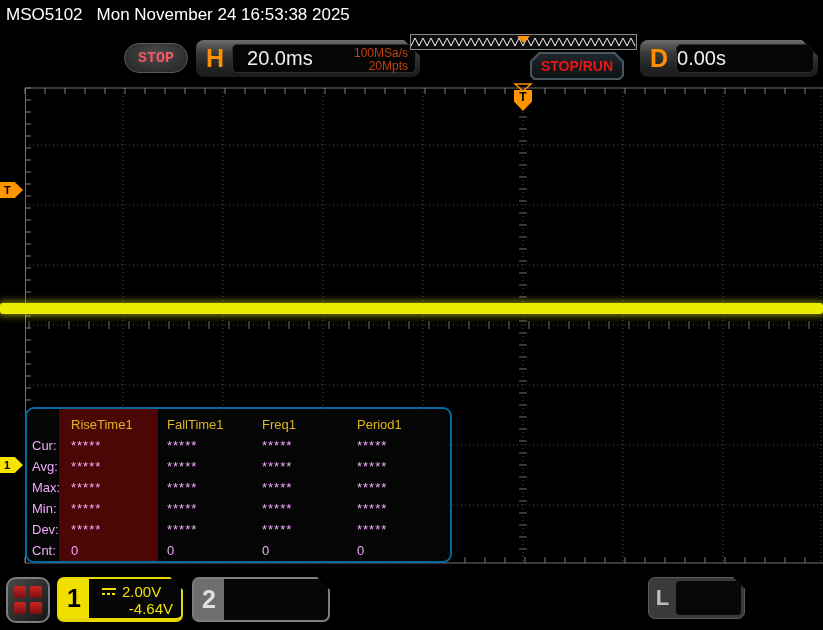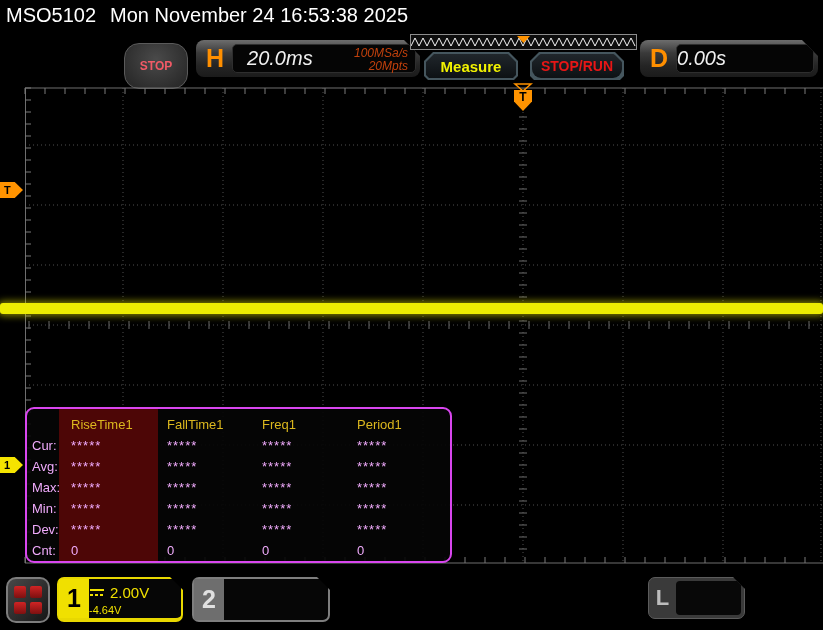--- a/index.html
+++ b/index.html
@@ -2,36 +2,36 @@
 <html><head>
 <meta charset="utf-8">
 <style>
   * { margin:0; padding:0; box-sizing:border-box; }
   html,body { background:#000; }
   body { font-family:"Liberation Sans", sans-serif; }
   #screen { position:relative; width:823px; height:630px; background:#000; overflow:hidden; }
 
   
   #statusbar { position:absolute; left:0; top:0; width:100%; height:30px; color:#fff;
-    font-size:20px; display:flex; align-items:center; padding-left:6px; gap:14px; }
+    font-size:17px; display:flex; align-items:center; padding-left:6px; gap:14px; }
 
   
   #toolbar { position:absolute; left:0; top:30px; width:100%; height:55px; }
   #logo { position:absolute; left:8px; top:6px; font-family:"Liberation Serif", serif;
     font-weight:700; font-size:31px; color:#f2d800; letter-spacing:1px; }
-  #stop-state { position:absolute; left:124px; top:13px; width:64px; height:46px; border-radius:15px;
+  #stop-state { position:absolute; left:124px; top:13px; width:64px; height:30px; border-radius:15px;
     background:radial-gradient(ellipse at 50% 35%, #4a4a4a, #2b2b2b 80%); border:1px solid #5a5a5a;
-    color:#f25a66; font-weight:700; font-size:12px; display:flex; align-items:center; justify-content:center; }
+    color:#f25a66; font-weight:700; font-size:15px; display:flex; align-items:center; justify-content:center;font-family:Liberation Mono, monospace; }
 
   .chamf { clip-path:polygon(0 0, calc(100% - 16px) 0, 100% 16px, 100% 100%, 0 100%); border-radius:8px; }
   .blockOuter { position:absolute; background:linear-gradient(#6d6d6d, #3a3a3a 35%, #242424 70%, #1b1b1b); }
   .blockInner { position:absolute; left:0; top:0; right:0; bottom:0; display:flex; align-items:center; }
   .blockLetter { font-weight:700; font-size:25px; padding:0 8px 0 10px; color:#ff8f00; }
   .blockBox { position:relative; flex:1; height:29px; margin-right:4px; background:#050505;
-    border:1px solid #2e2e2e; border-radius:5px; display:flex; align-items:center;font-style:italic; }
+    border:1px solid #2e2e2e; border-radius:5px; display:flex; align-items:center; }
 
   #h-block { left:196px; top:10px; width:224px; height:37px; }
   #h-timebase { color:#f0f0f0; font-size:20px; padding-left:14px; }
   #h-rates { position:absolute; right:7px; top:2px; text-align:right; color:#c2410c; font-size:12px; line-height:13px; }
 
   #d-block { left:640px; top:10px; width:178px; height:37px; }
   #d-value { color:#f0f0f0; font-size:20px; }
 
   #preview-strip { position:absolute; left:410px; top:4px; width:227px; height:16px;
     background:#0d0d0d; border:1px solid #8d8d8d; }
@@ -39,64 +39,64 @@
 
   .softBtn { position:absolute; width:94px; height:28px;
     clip-path:polygon(9px 0, calc(100% - 9px) 0, 100% 9px, 100% calc(100% - 4px), calc(100% - 4px) 100%, 4px 100%, 0 calc(100% - 4px), 0 9px);
     background:#45565e; }
   .softBtnIn { position:absolute; left:2px; top:2px; right:2px; bottom:2px;
     clip-path:polygon(8px 0, calc(100% - 8px) 0, 100% 8px, 100% calc(100% - 3px), calc(100% - 3px) 100%, 3px 100%, 0 calc(100% - 3px), 0 8px);
     background:linear-gradient(#20262b, #0d1114); display:flex; align-items:center; justify-content:center; }
   #measure-btn { left:424px; top:22px; }
   #measure-btn .softBtnIn { color:#f2f200; font-weight:700; font-size:15px; }
   #stoprun-btn { left:530px; top:22px; }
-  #stoprun-btn .softBtnIn { color:#e81616; font-weight:700; font-size:14px;border-radius:9px; }
+  #stoprun-btn .softBtnIn { color:#e81616; font-weight:700; font-size:14px; }
 
   
   #graticule { position:absolute; left:0; top:85px; width:823px; height:483px; }
   #grid { position:absolute; left:0; top:0; }
   #waveform { position:absolute; left:0; top:218px; width:823px; height:11px; background:#ecec02;
     border-radius:3px; box-shadow:0 0 7px 2px rgba(230,230,0,.55); }
 
   .sideMarker { position:absolute; left:0; width:23px; height:16px; color:#000; font-weight:700;
     font-size:11px; display:flex; align-items:center; padding-left:4px;
     clip-path:polygon(0 0, 64% 0, 100% 50%, 64% 100%, 0 100%); }
   #trig-level-marker { top:97px; background:#ff9300; }
   #ch1-marker { top:372px; background:#f5e400; }
 
   #trig-pos-marker { position:absolute; left:514px; top:5px; width:18px; height:21px; background:#ff9300;
     color:#000; font-weight:700; font-size:12px; display:flex; justify-content:center;
     clip-path:polygon(0 0, 100% 0, 100% 55%, 50% 100%, 0 55%); }
   #trig-pos-notch { position:absolute; left:513px; top:-2px; }
 
   
   #mpanel { position:absolute; left:25px; top:322px; width:427px; height:156px;
-    background:rgba(6,6,6,.9); border:2px solid #d946ef; border-radius:9px; overflow:hidden; }
+    background:rgba(6,6,6,.9); border:2px solid #0369a1; border-radius:9px; overflow:hidden; }
   #mred { position:absolute; left:32px; top:0; width:99px; height:100%; background:#4d0606; }
   #mgrid { position:absolute; left:0; top:0; width:100%; height:100%; display:grid;
     grid-template-columns:39px 96px 95px 95px 1fr; grid-auto-rows:21px; padding:5px 0 0 5px; }
   .mcell { font-size:13px; color:#f0abfc; white-space:nowrap; display:flex; align-items:center; }
   .mhead { color:#dcb81e; }
   .mstar { letter-spacing:1px; }
 
   
   #bottombar { position:absolute; left:0; top:570px; width:100%; height:60px; }
   #menu-btn { position:absolute; left:6px; top:7px; width:44px; height:46px; border-radius:10px;
     background:linear-gradient(135deg,#484848,#161616); border:2px solid #7d7d7d;
     display:flex; align-items:center; justify-content:center; }
   #menu-btn .grid2 { display:grid; grid-template-columns:12px 12px; grid-auto-rows:12px; gap:4px; }
   #menu-btn .sq { background:linear-gradient(#d02424,#7c1010); border-radius:2px; }
 
   .chBadge { position:absolute; top:7px; height:45px; background:#060606; }
   .chTab { position:absolute; left:0; top:0; bottom:0; width:30px; display:flex; align-items:center;
     justify-content:center; font-weight:700; font-size:25px; color:#000; }
-  .chVals { position:absolute; left:30px; right:0; top:0; bottom:0; padding:3px 8px 0 0;
+  .chVals { position:absolute; left:30px; right:0; top:0; bottom:0; padding:3px 8px 0 12px;
     display:flex; flex-direction:column; justify-content:space-evenly; }
   .chRow1 { display:flex; align-items:center; gap:5px; font-size:15px; }
-  .chRow2 { text-align:left; font-size:11px; }
+  .chRow2 { text-align:right; font-size:15px; }
 
   #ch1-badge { left:57px; width:126px; border:2px solid #e8d800; border-bottom-width:4px;
     border-radius:7px; clip-path:polygon(0 0, calc(100% - 13px) 0, 100% 13px, 100% 100%, 0 100%); }
   #ch1-badge .chTab { background:#f0e000; }
   #ch1-badge .chVals { color:#f0e000; }
 
   #ch2-badge { left:192px; width:138px; border:2px solid #7e7e7e;
     border-radius:7px; clip-path:polygon(0 0, calc(100% - 13px) 0, 100% 13px, 100% 100%, 0 100%); }
   #ch2-badge .chTab { background:#6e6e6e; color:#e0e0e0; }
   #ch2-badge .chVals { color:#a9a9a9; }
@@ -135,23 +135,20 @@
       </div>
     </div>
 
     <div id="preview-strip">
       <svg id="zigzag-svg" width="225" height="14">
           <polyline points="0,11 4,3 8,11 12,3 16,11 20,3 24,11 28,3 32,11 36,3 40,11 44,3 48,11 52,3 56,11 60,3 64,11 68,3 72,11 76,3 80,11 84,3 88,11 92,3 96,11 100,3 104,11 108,3 112,11 116,3 120,11 124,3 128,11 132,3 136,11 140,3 144,11 148,3 152,11 156,3 160,11 164,3 168,11 172,3 176,11 180,3 184,11 188,3 192,11 196,3 200,11 204,3 208,11 212,3 216,11 220,3 224,11" fill="none" stroke="#f5f5f5" stroke-width="1"></polyline>
           <polygon points="106,1 119,1 112.5,8" fill="#ff9300"></polygon>
         </svg>
     </div>
 
-    <div id="measure-btn" class="softBtn">
-      <div class="softBtnIn">Measure</div>
-    </div>
     <div id="stoprun-btn" class="softBtn">
       <div class="softBtnIn">STOP/RUN</div>
     </div>
 
     <div id="d-block" class="blockOuter chamf">
       <div class="blockInner">
         <span class="blockLetter">D</span>
         <div class="blockBox">
           <span id="d-value">0.00s</span>
         </div>

